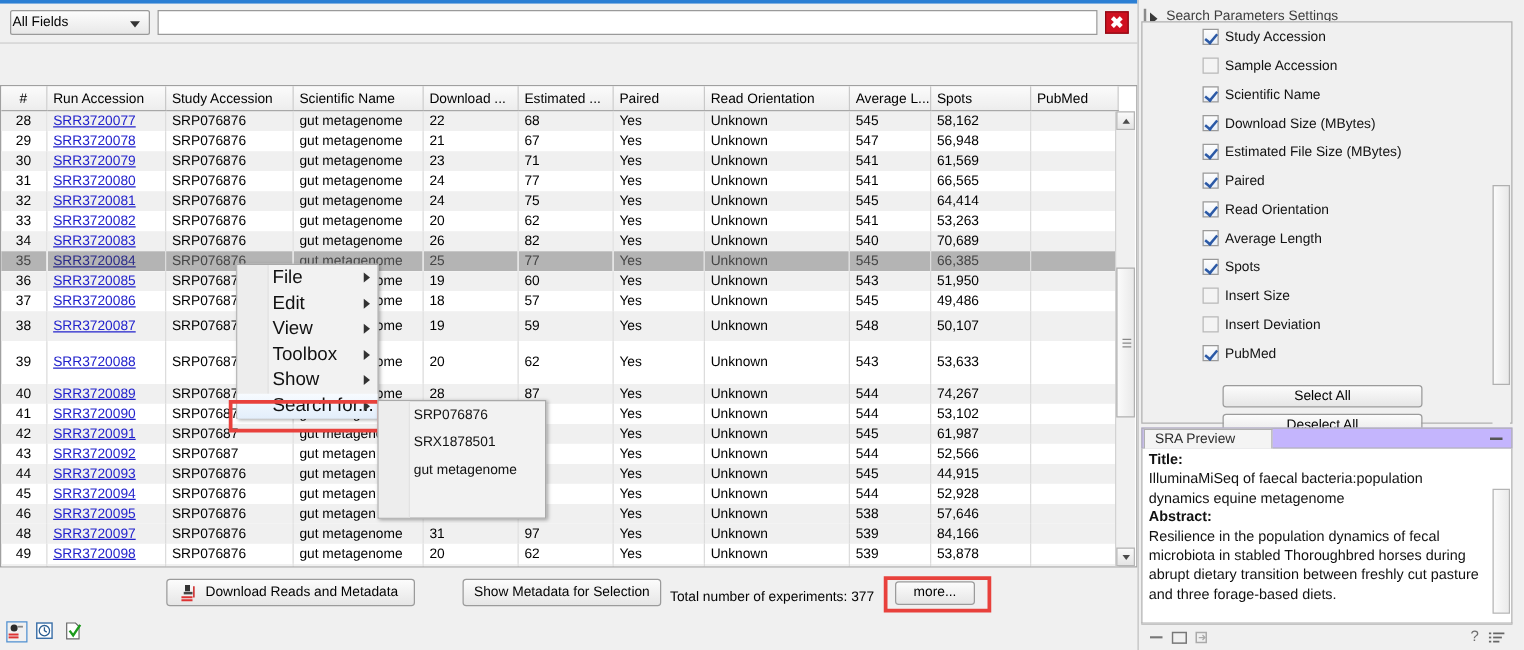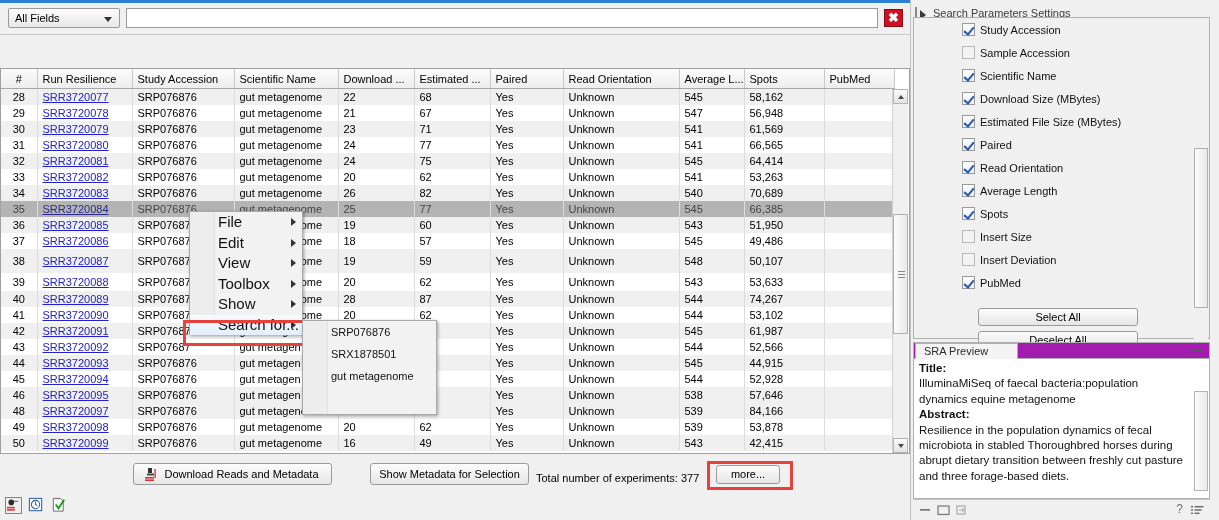--- a/index.html
+++ b/index.html
@@ -13,21 +13,21 @@
 
   
   #left{position:absolute;left:0;top:0;width:910px;height:520px;background:#f0f0f0;}
   #topblue{position:absolute;left:0;top:0;width:910px;height:3px;background:#2b7fd4;}
 
   .searchbar{position:absolute;left:0;top:3px;width:910px;height:31px;
              background:#f0f0f0;border-bottom:1px solid #c8c8c8;}
   .combo{position:absolute;left:8px;top:5px;width:112px;height:20px;
          background:linear-gradient(#fdfdfd,#e8e8e8);
          border:1px solid #9a9a9a;border-radius:2px;box-sizing:border-box;
-         font-size:11px;line-height:19px;padding-left:6px;color:#000;}
+         font-size:11px;line-height:19px;padding-left:1px;color:#000;}
   .combo .arw{position:absolute;right:7px;top:8px;width:0;height:0;
          border-left:4px solid transparent;border-right:4px solid transparent;
          border-top:5px solid #333;}
   .qinput{position:absolute;left:126px;top:5px;width:752px;height:20px;
          background:#fff;border:1px solid #9a9a9a;box-sizing:border-box;
          font-size:11px;line-height:19px;padding-left:4px;}
   .xbtn{position:absolute;left:884px;top:6px;width:19px;height:18px;
         background:#cf1020;border:1px solid #8c0a14;box-sizing:border-box;
         color:#fff;font-weight:bold;font-size:13px;text-align:center;line-height:16px;
         font-family:"Liberation Sans",sans-serif;}
@@ -118,21 +118,21 @@
   .cbox.off{background:#f4f4f4;border-color:#b8b8b8;}
   #selectall{position:absolute;left:64px;top:290px;width:160px;height:18px;line-height:16px;}
   #deselectall{position:absolute;left:64px;top:313px;width:160px;height:18px;line-height:16px;}
 
   #rscroll{position:absolute;right:1px;top:18px;width:14px;height:320px;background:#f0f0f0;}
   #rthumb{position:absolute;left:0;top:112px;width:14px;height:160px;
           background:linear-gradient(90deg,#fbfbfb,#e9e9e9);border:1px solid #b0b0b0;box-sizing:border-box;}
 
   
   #sraPane{position:absolute;left:2px;top:342px;width:297px;height:176px;}
-  #sraTabs{position:absolute;left:0;top:0;width:297px;height:17px;background:#a21caf;border:1px solid #b0b0b0;box-sizing:border-box;}
+  #sraTabs{position:absolute;left:0;top:0;width:297px;height:17px;background:#c4b5fd;border:1px solid #b0b0b0;box-sizing:border-box;}
   #sraTab{position:absolute;left:1px;top:0px;width:103px;height:16px;background:#f4f4f4;
           border:1px solid #b0b0b0;border-bottom:none;box-sizing:border-box;
           font-size:11px;line-height:15px;padding-left:8px;color:#2c2c2c;}
   #minimize{position:absolute;right:7px;top:7px;width:10px;border-top:2px solid #555;}
   #sraBody{position:absolute;left:0;top:17px;width:297px;height:140px;background:#fff;
            border:1px solid #b0b0b0;border-top:none;box-sizing:border-box;overflow:hidden;}
   #sraText{position:absolute;left:5px;top:2px;width:270px;font-size:11.5px;line-height:15.4px;color:#111;}
   #sraText b{font-weight:bold;}
   #sraScroll{position:absolute;right:1px;top:18px;width:14px;height:138px;}
   #sraThumb{position:absolute;left:0;top:14px;width:14px;height:100px;
@@ -182,21 +182,21 @@
             <col style="width:76px">
             <col style="width:73px">
             <col style="width:116px">
           <col style="width:65px">
             <col style="width:80px">
             <col style="width:70px">
         </colgroup>
         <thead>
             <tr id="hdrrow">
               <th style="text-align: center; padding: 0px;">#</th>
-              <th>Run Resilience</th>
+              <th>Run Accession</th>
               <th>Study Accession</th>
               <th>Scientific Name</th>
               <th>Download ...</th>
               <th>Estimated ...</th>
               <th>Paired</th>
               <th>Read Orientation</th>
               <th>Average L...</th>
               <th>Spots</th>
               <th>PubMed</th>
             </tr>
@@ -339,21 +339,21 @@
               <td>gut metagenome</td>
               <td>19</td>
               <td>59</td>
               <td>Yes</td>
               <td>Unknown</td>
               <td>548</td>
               <td>50,107</td>
               <td></td>
             </tr>
             <tr>
-              <td style="text-align:center;padding:1px;margin-left:20px;">39</td>
+              <td style="text-align:center;padding:9px;margin-left:20px;">39</td>
               <td><span class="lnk">SRR3720088</span></td>
               <td>SRP07687</td>
               <td>gut metagenome</td>
               <td>20</td>
               <td>62</td>
               <td>Yes</td>
               <td>Unknown</td>
               <td>543</td>
               <td>53,633</td>
               <td></td>

